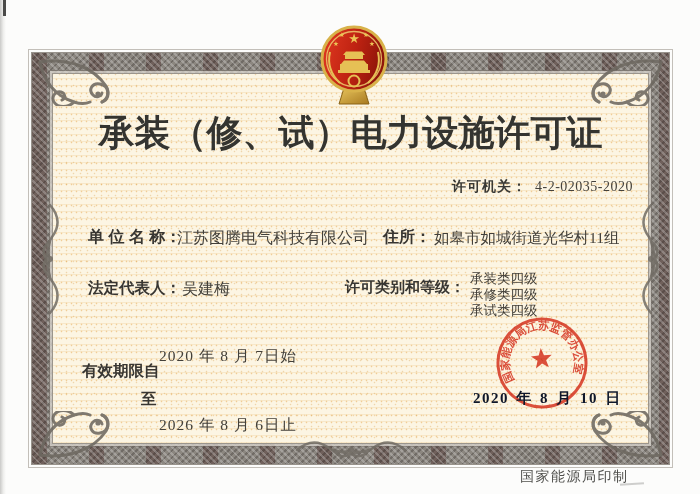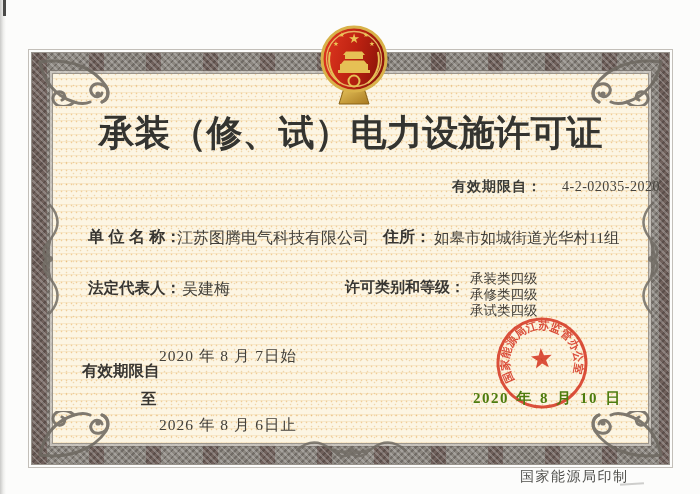--- a/index.html
+++ b/index.html
@@ -54,29 +54,29 @@
   
   .emblem { position:absolute; left:318px; top:22px; width:72px; height:86px; z-index:6; }
 
   
   .t { position:absolute; z-index:5; white-space:nowrap; }
   .cert-title { left:31px; top:109px; width:639px; text-align:center;
     font-size:36px; font-weight:bold; color:#343430; letter-spacing:0;
     font-family:"Liberation Serif","DejaVu Serif",serif; }
   .licrow { left:452px; top:178px; font-size:14px; }
   .licrow .lbl { font-weight:bold; color:#3a3a36; letter-spacing:1px; }
-  .licrow .val { color:#45423c; margin-left:20px; letter-spacing:.5px; }
+  .licrow .val { color:#45423c; margin-left:8px; letter-spacing:.5px; }
   .lbl16 { font-weight:bold; color:#383632; font-size:16px; }
   .lbl15 { font-weight:bold; color:#383632; font-size:15px; }
   .val15 { color:#43403a; font-size:15.5px; }
   .cats { left:470px; top:271px; font-size:13.5px; line-height:15.8px; color:#403d37; white-space:nowrap; }
   .auth-label { left:504px; top:364px; font-size:16.5px; font-weight:bold; color:#23221f; letter-spacing:3px; z-index:5; }
   .seal { position:absolute; left:477px; top:298px; width:130px; height:130px;
     mix-blend-mode:multiply; opacity:.92; transform:rotate(-5deg); z-index:7; }
-  .seal-date { left:473px; top:389px; font-size:15px; font-weight:bold; color:#4d7c0f;
+  .seal-date { left:473px; top:389px; font-size:15px; font-weight:bold; color:#0f172a;
     letter-spacing:1.5px; word-spacing:2px; z-index:8;
     font-family:"Liberation Serif","DejaVu Serif",serif; }
   .footer { left:520px; top:468px; font-size:14px; color:#4f4f4c; letter-spacing:1.5px; z-index:4; }
 </style>
 </head>
 <body>
 
 <svg width="0" height="0" style="position:absolute">
   <defs>
     <g id="flourish">
@@ -166,21 +166,21 @@
     <rect x="22" y="42" width="28" height="6" fill="#e6c055"></rect>
     <rect x="20" y="48" width="32" height="3" fill="#e6c055"></rect>
     <circle cx="36" cy="59" r="5.5" fill="none" stroke="#e6c055" stroke-width="2"></circle>
     <path d="M12,30 Q8,48 22,61" fill="none" stroke="#e6c055" stroke-width="2"></path>
     <path d="M60,30 Q64,48 50,61" fill="none" stroke="#e6c055" stroke-width="2"></path>
   </svg>
 
   <div class="t cert-title">承装（修、试）电力设施许可证</div>
 
   <div class="t licrow">
-    <span class="lbl">有效期限自：</span><span class="val serif">4-2-02035-2020</span>
+    <span class="lbl">许可机关：</span><span class="val serif">4-2-02035-2020</span>
   </div>
 
   <div class="t val15 serif" style="left:177px; top:228px; font-size:16px;">江苏图腾电气科技有限公司</div>
   <div class="t lbl16" style="left:88px; top:227px;">单 位 名 称：</div>
   <div class="t lbl16" style="left:383px; top:227px;">住所：</div>
   <div class="t val15 serif" style="left:434px; top:228px;">如皋市如城街道光华村11组</div>
 
   <div class="t lbl16" style="left:88px; top:278px; font-size:15.5px;">法定代表人：</div>
   <div class="t val15 serif" style="left:182px; top:279px; font-size:16px;">吴建梅</div>
   <div class="t lbl15" style="left:345px; top:278px;">许可类别和等级：</div>

